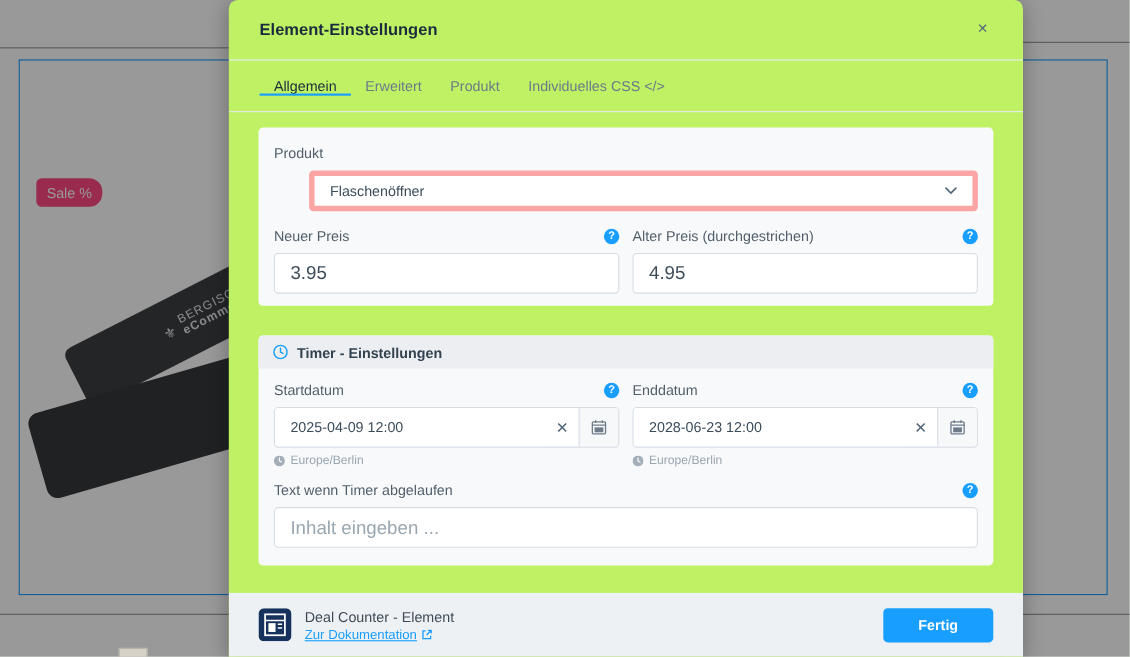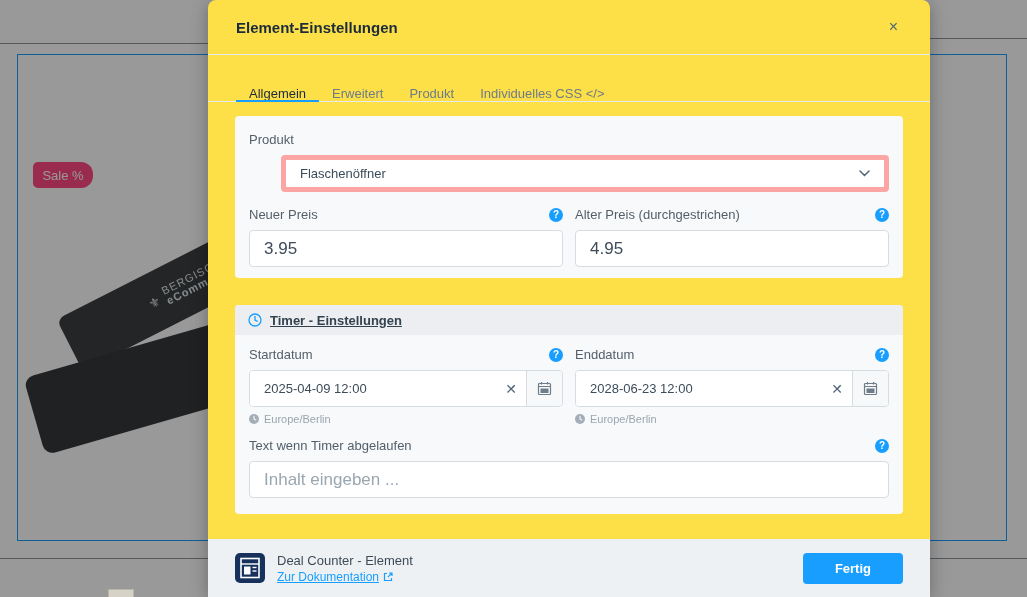--- a/index.html
+++ b/index.html
@@ -25,43 +25,43 @@
   .strap2 { position:absolute; left:30px; top:345px; width:230px; height:80px;
     background:#34373a; transform:rotate(-16deg); border-radius:10px; }
 
   
   .overlay { position:absolute; inset:0; background:rgba(0,0,0,0.4); }
   .mini-box { position:absolute; left:108px; top:589px; width:26px; height:8px;
     background:#d6d2c8; border:1px solid #b9b5ab; border-bottom:none; }
 
   
   .modal { position:absolute; left:208px; top:0; width:722px; height:597px;
-    background:#fde047; border-radius:8px 8px 0 0; box-shadow:0 3px 18px rgba(0,0,0,.3);
+    background:#bef264; border-radius:8px 8px 0 0; box-shadow:0 3px 18px rgba(0,0,0,.3);
     overflow:hidden; }
   .modal-header { height:55px; display:flex; align-items:center; justify-content:space-between;
     padding:0 28px; border-bottom:1px solid #e7ebef; }
   .modal-title { font-size:15px; font-weight:bold; color:#1b2b3c; }
   .modal-close { background:none; border:none; font-size:16px; color:#52667a; cursor:pointer;
     line-height:1; padding:4px; }
 
-  .tabbar { height:47px; display:flex; align-items:flex-end; padding:0 28px;
+  .tabbar { height:47px; display:flex; align-items:center; padding:0 28px;
     border-bottom:1px solid #e7ebef; }
   .tab { display:flex; align-items:center; padding:0 13px; font-size:13px; color:#6d7b89;
     cursor:pointer; position:relative; }
   .tab.active { color:#1b2b3c; }
   .tab.active::after { content:""; position:absolute; left:0; right:0; bottom:-1px;
     height:2px; background:#189eff; }
 
   .modal-body { padding:14px 27px 0; }
   .card { background:#f8f9fb; border-radius:4px; }
   .card1 { padding:16px 14px 11px; margin-bottom:27px; }
   .card2 { padding:0 0 16px; }
   .card2-header { height:30px; background:#eceef1; border-radius:4px 4px 0 0;
     display:flex; align-items:center; gap:8px; padding:0 13px; }
-  .card2-title { font-size:13px; font-weight:bold; color:#33424f;text-decoration:underline; }
+  .card2-title { font-size:13px; font-weight:bold; color:#33424f; }
   .card2-body { padding:12px 14px 0; }
 
   .label-row { display:flex; align-items:center; justify-content:space-between; margin-bottom:8px; }
   .field-label { font-size:13px; color:#525f6a; }
   .help-icon { width:14px; height:14px; border-radius:50%; background:#189eff; color:#fff;
     font-size:10px; font-weight:bold; display:flex; align-items:center; justify-content:center;
     cursor:pointer; flex:0 0 auto; }
 
   .select-box { height:37px; background:#fff; border:5px solid #fca5a5; border-radius:4px;
     display:flex; align-items:center; justify-content:space-between; padding:0 14px;

